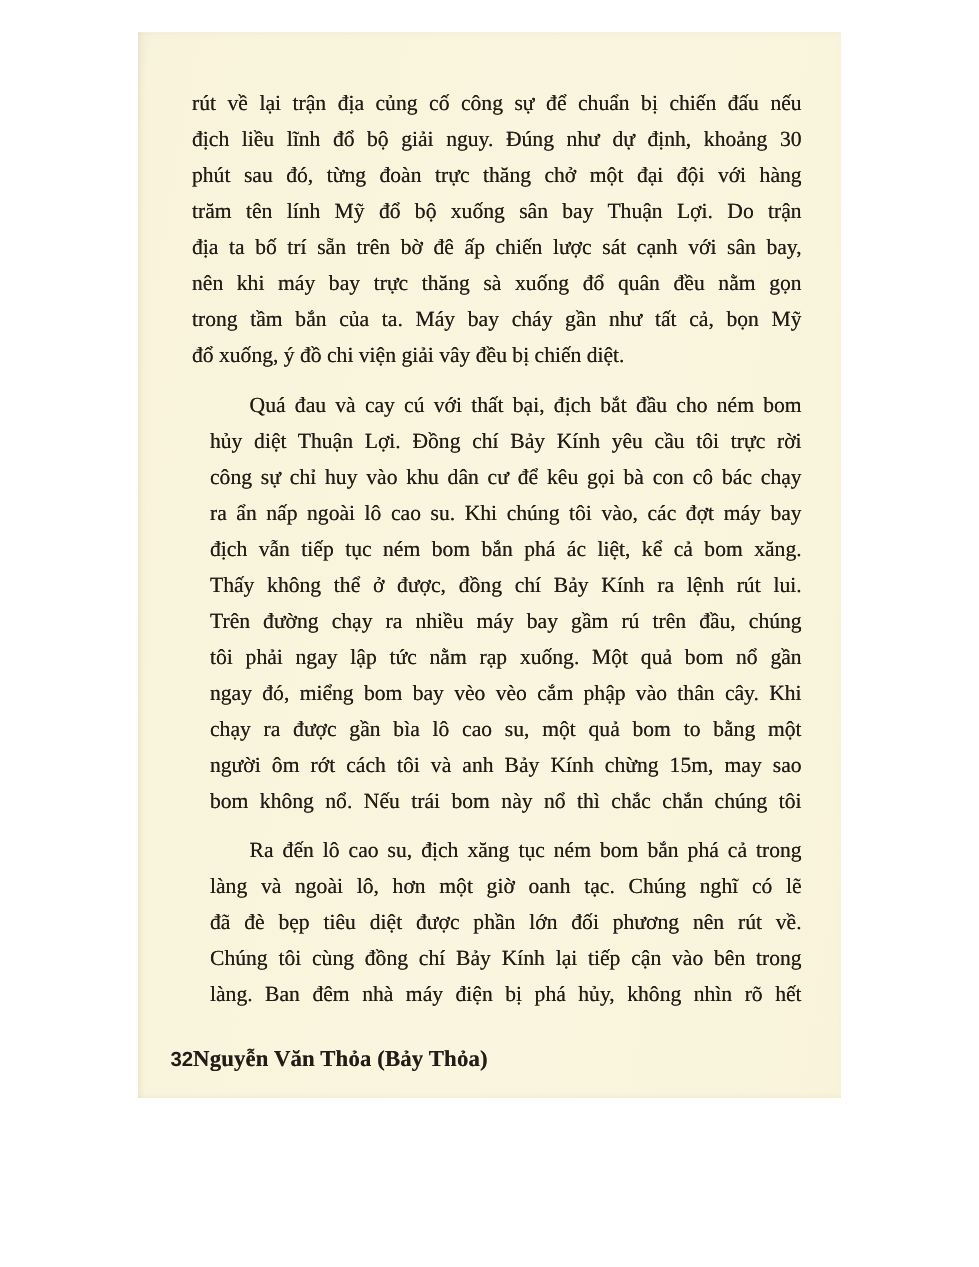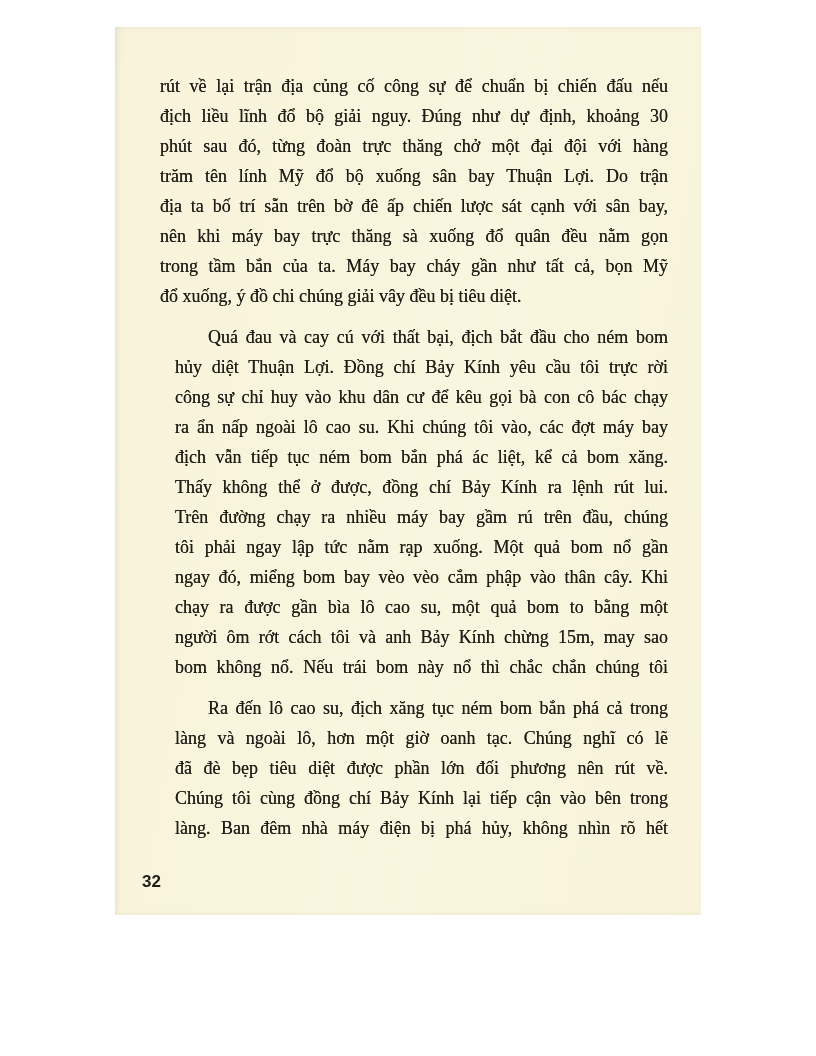--- a/index.html
+++ b/index.html
@@ -87,21 +87,21 @@
   <div class="paper">
     <div class="text-block">
         <div class="paragraph">
           <div class="line">rút về lại trận địa củng cố công sự để chuẩn bị chiến đấu nếu</div>
           <div class="line">địch liều lĩnh đổ bộ giải nguy. Đúng như dự định, khoảng 30</div>
           <div class="line">phút sau đó, từng đoàn trực thăng chở một đại đội với hàng</div>
           <div class="line">trăm tên lính Mỹ đổ bộ xuống sân bay Thuận Lợi. Do trận</div>
           <div class="line">địa ta bố trí sẵn trên bờ đê ấp chiến lược sát cạnh với sân bay,</div>
           <div class="line">nên khi máy bay trực thăng sà xuống đổ quân đều nằm gọn</div>
           <div class="line">trong tầm bắn của ta. Máy bay cháy gần như tất cả, bọn Mỹ</div>
-          <div class="line no-justify">đổ xuống, ý đồ chi chúng giải vây đều bị tiêu diệt.</div>
+          <div class="line no-justify">đổ xuống, ý đồ chi viện giải vây đều bị chiến diệt.</div>
         </div>
         <div class="paragraph">
           <div class="line indent">Quá đau và cay cú với thất bại, địch bắt đầu cho ném bom</div>
           <div class="line">hủy diệt Thuận Lợi. Đồng chí Bảy Kính yêu cầu tôi trực rời</div>
           <div class="line">công sự chỉ huy vào khu dân cư để kêu gọi bà con cô bác chạy</div>
           <div class="line">ra ẩn nấp ngoài lô cao su. Khi chúng tôi vào, các đợt máy bay</div>
           <div class="line">địch vẫn tiếp tục ném bom bắn phá ác liệt, kể cả bom xăng.</div>
           <div class="line">Thấy không thể ở được, đồng chí Bảy Kính ra lệnh rút lui.</div>
           <div class="line">Trên đường chạy ra nhiều máy bay gầm rú trên đầu, chúng</div>
           <div class="line">tôi phải ngay lập tức nằm rạp xuống. Một quả bom nổ gần</div>
@@ -113,15 +113,16 @@
         <div class="paragraph">
           <div class="line indent">Ra đến lô cao su, địch xăng tục ném bom bắn phá cả trong</div>
           <div class="line">làng và ngoài lô, hơn một giờ oanh tạc. Chúng nghĩ có lẽ</div>
           <div class="line">đã đè bẹp tiêu diệt được phần lớn đối phương nên rút về.</div>
           <div class="line">Chúng tôi cùng đồng chí Bảy Kính lại tiếp cận vào bên trong</div>
           <div class="line">làng. Ban đêm nhà máy điện bị phá hủy, không nhìn rõ hết</div>
         </div>
       </div>
     <div class="footer">
       <span class="page-number">32</span>
+      <span class="running-title">Nguyễn Văn Thỏa (Bảy Thỏa)</span>
     </div>
   </div>
 </div>
 
 </body></html>

